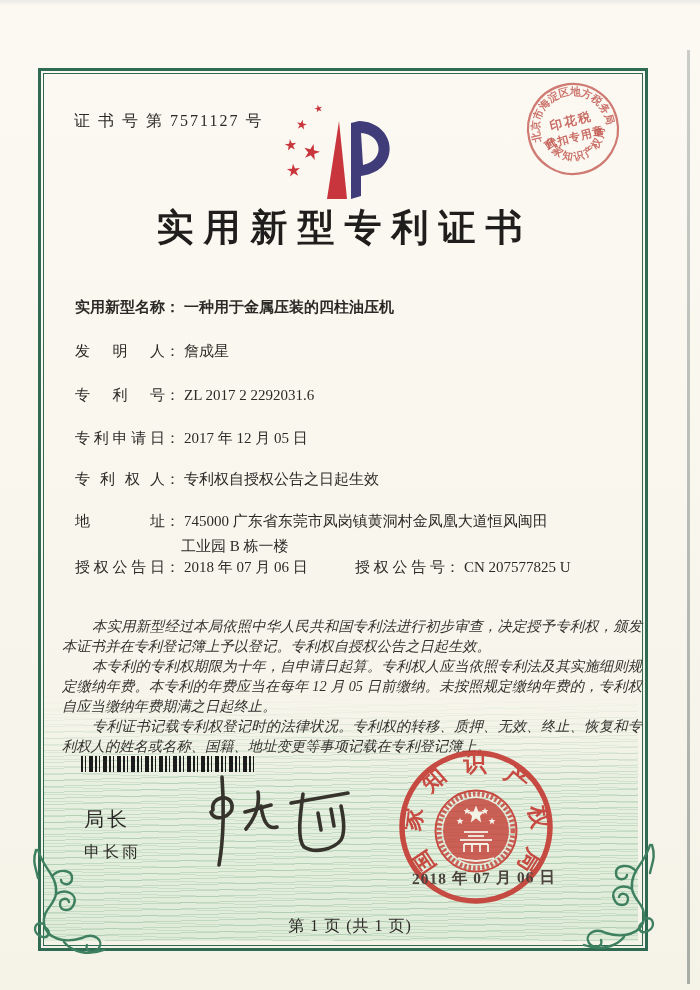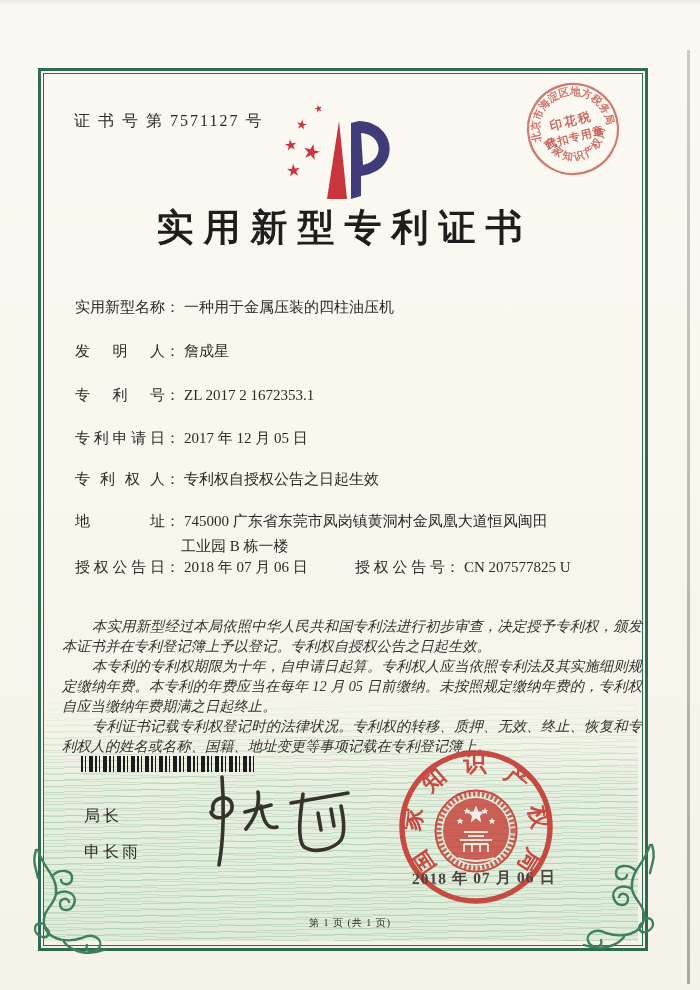--- a/index.html
+++ b/index.html
@@ -39,35 +39,35 @@
   .flabel{display:inline-block;width:90px;text-align:justify;text-align-last:justify;vertical-align:top;}
   .fvalue{margin-left:4px;}
   .fcol2{position:absolute;left:280px;top:0;white-space:nowrap;}
 
   .paras{position:absolute;left:62px;top:616px;width:580px;color:#33312d;}
   .paras p{margin:0;font-size:14.3px;line-height:20px;text-align:justify;text-indent:2.1em;font-style:italic;}
 
   .barcode{position:absolute;left:81px;top:756px;width:176px;height:16px;
     background:repeating-linear-gradient(90deg,#1c1c1c 0 2px,transparent 2px 4px,#1c1c1c 4px 5px,transparent 5px 8px,#1c1c1c 8px 12px,transparent 12px 14px);}
 
-  .sig-title{position:absolute;left:84px;top:806px;font-size:16px;letter-spacing:3px;color:#2c2a27;}
+  .sig-title{position:absolute;left:84px;top:806px;font-size:20px;letter-spacing:3px;color:#2c2a27;}
   .sig-name{position:absolute;left:84px;top:842px;font-size:16px;letter-spacing:3px;color:#2c2a27;}
   .sig-script{position:absolute;left:185px;top:772px;}
 
   .seal{position:absolute;left:396px;top:747px;width:160px;height:160px;}
   .seal-date{position:absolute;left:412px;top:868px;font-size:15.5px;font-weight:600;color:#4a423c;
              letter-spacing:1px;transform:rotate(-.8deg);white-space:nowrap;}
 
   .tax-stamp{position:absolute;left:506px;top:62px;width:134px;height:134px;transform:rotate(-14deg);opacity:.92;}
 
   .flourish{position:absolute;}
   .flourish-left{left:30px;top:848px;}
   .flourish-right{left:568px;top:843px;transform:scaleX(-1);}
 
-  .footer{position:absolute;left:0;right:0;top:916px;text-align:center;font-size:10px;color:#2c2a27;letter-spacing:1px;}
+  .footer{position:absolute;left:0;right:0;top:916px;text-align:center;font-size:16px;color:#2c2a27;letter-spacing:1px;}
 </style>
 </head>
 <body>
 
 <div id="page">
 
   <div class="scan-edge-top"></div>
 
   <div class="frame">
     <div class="frame-inner"></div>
@@ -102,28 +102,28 @@
     <text font-size="10.5" fill="#bf4e47" font-weight="bold" opacity=".85" letter-spacing="2">
       <textPath href="#arcBottom" startOffset="50%" text-anchor="middle">国家知识产权局</textPath>
     </text>
     <text x="67" y="63" text-anchor="middle" font-size="12.5" font-weight="bold" fill="#bf4e47" opacity=".9" letter-spacing="2">印花税</text>
     <text x="67" y="79" text-anchor="middle" font-size="11" font-weight="bold" fill="#bf4e47" opacity=".9" letter-spacing="1">代扣专用章</text>
   </svg>
 
   <div class="title">实用新型专利证书</div>
 
   <div class="fields">
-    <div class="frow" style="top:0;">
+    <div class="frow" style="top:0;font-weight:bold;">
       <span class="flabel">实用新型名称</span><span>：</span><span class="fvalue">一种用于金属压装的四柱油压机</span>
     </div>
     <div class="frow" style="top:44px;">
       <span class="flabel">发明人</span><span>：</span><span class="fvalue">詹成星</span>
     </div>
     <div class="frow" style="top:88px;">
-      <span class="flabel">专利号</span><span>：</span><span class="fvalue">ZL 2017 2 1672353.1</span>
+      <span class="flabel">专利号</span><span>：</span><span class="fvalue">ZL 2017 2 2292031.6</span>
     </div>
     <div class="frow" style="top:131px;">
       <span class="flabel">专利申请日</span><span>：</span><span class="fvalue">2017 年 12 月 05 日</span>
     </div>
     <div class="frow" style="top:172px;">
       <span class="flabel">专利权人</span><span>：</span><span class="fvalue">专利权自授权公告之日起生效</span>
     </div>
     <div class="frow" style="top:214px;">
       <span class="flabel">地址</span><span>：</span><span class="fvalue">745000 广东省东莞市凤岗镇黄洞村金凤凰大道恒风闽田</span>
     </div>

